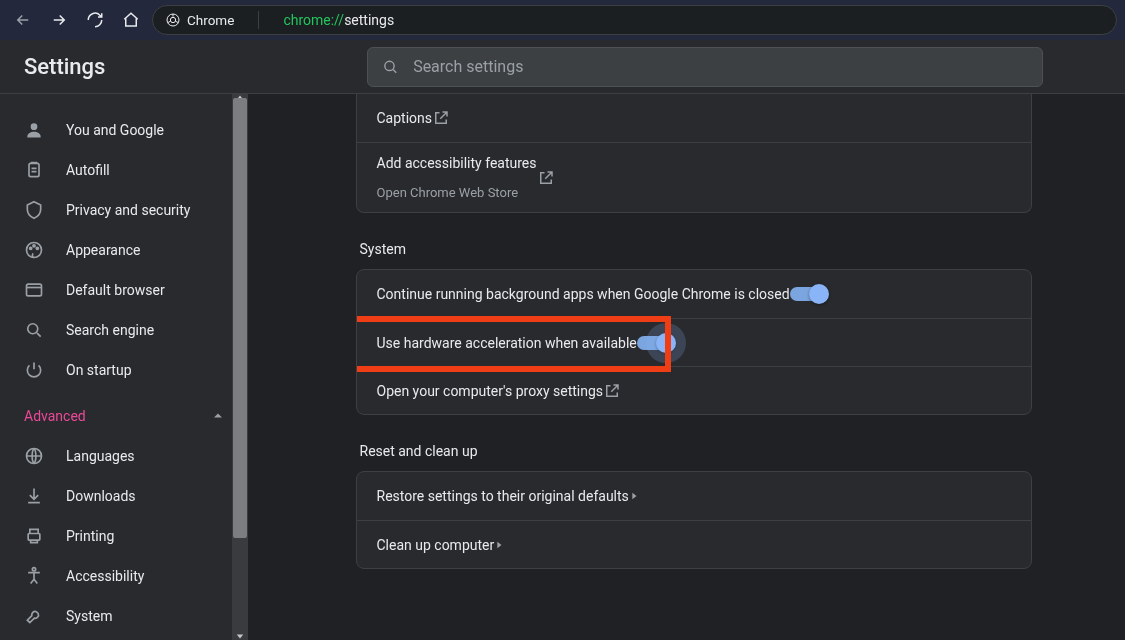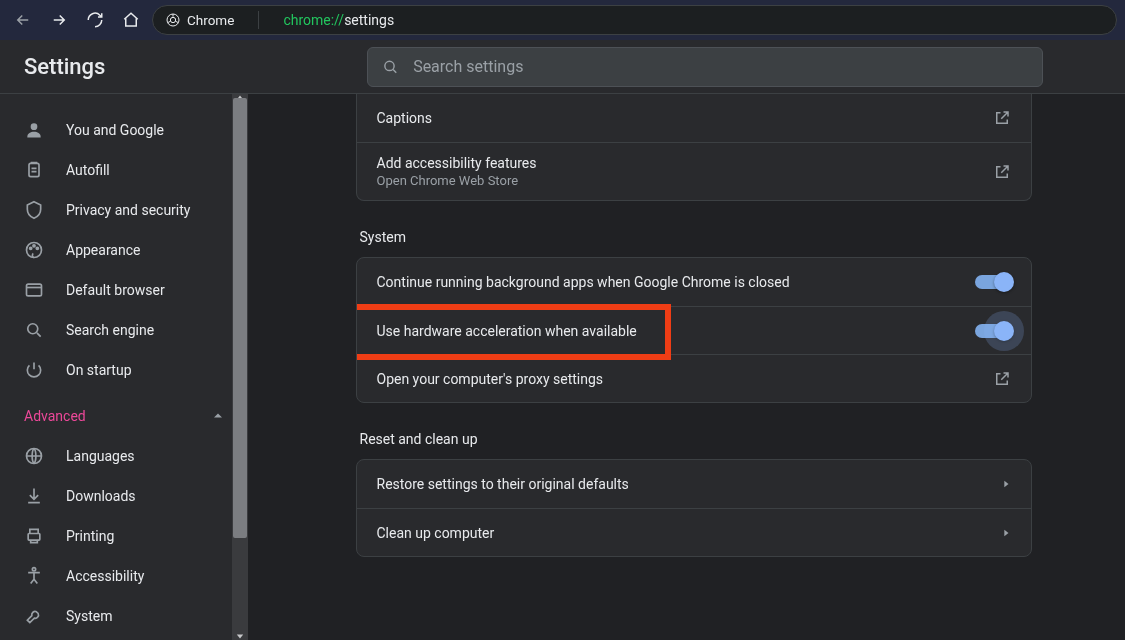--- a/index.html
+++ b/index.html
@@ -34,25 +34,25 @@
     
     .nav-list { padding: 16px 0 0 0; }
     .nav-item { display: flex; align-items: center; height: 40px; padding: 0 24px; gap: 22px; color: #e8eaed; font-size: 14px; cursor: pointer; }
     .nav-item .icon-holder { width: 20px; height: 20px; display:flex; align-items:center; justify-content:center; color:#9aa0a6; }
     .nav-section { display:flex; align-items:center; justify-content: space-between; height: 40px; padding: 0 24px; font-size: 14px; color: #ec4899; margin-top: 6px; }
     
     .main { flex: 1; background: #202124; overflow-y: auto; padding: 0 0 0 0; }
     .card-stack { width: 676px; margin: 0 auto; }
     .card { background: #292a2d; border: 1px solid #3c4043; border-radius: 8px; overflow: hidden; margin-top: 8px; }
     .card.first { margin-top: 0; border-top-left-radius: 0; border-top-right-radius: 0; border-top: none; }
-    .row { display:flex; align-items:center; justify-content:space-between; padding: 0 20px; min-height: 48px; cursor: pointer; }
+    .row { display:flex; align-items:center; padding: 0 20px; min-height: 48px; cursor: pointer; }
     .row + .row { border-top: 1px solid #3c4043; }
     .row-text { display:flex; flex-direction:column; justify-content:center; }
     .row-primary { font-size: 14px; color: #e8eaed; }
-    .row-secondary { font-size: 13px; color: #9aa0a6; margin-top: 2px; }
+    .row-secondary { font-size: 13px; color: #9aa0a6; margin-top: 14px; }
     .row-tall { padding: 12px 20px; }
     
     .section-label { font-size: 14px; color: #e8eaed; margin: 28px 0 12px 4px; }
     
     .chevron-right { color:#9aa0a6; display:flex; }
     
     .toggle { width: 36px; height: 14px; background: #5f6368; border-radius: 7px; position: relative; }
     .toggle.on { background: #7aa5de; }
     .toggle-knob { position:absolute; top:-3px; width:20px; height:20px; background:#e8eaed; border-radius:50%; box-shadow: 0 1px 3px rgba(0,0,0,.4); }
     .toggle.on .toggle-knob { background:#8ab4f8; right:-3px; }

